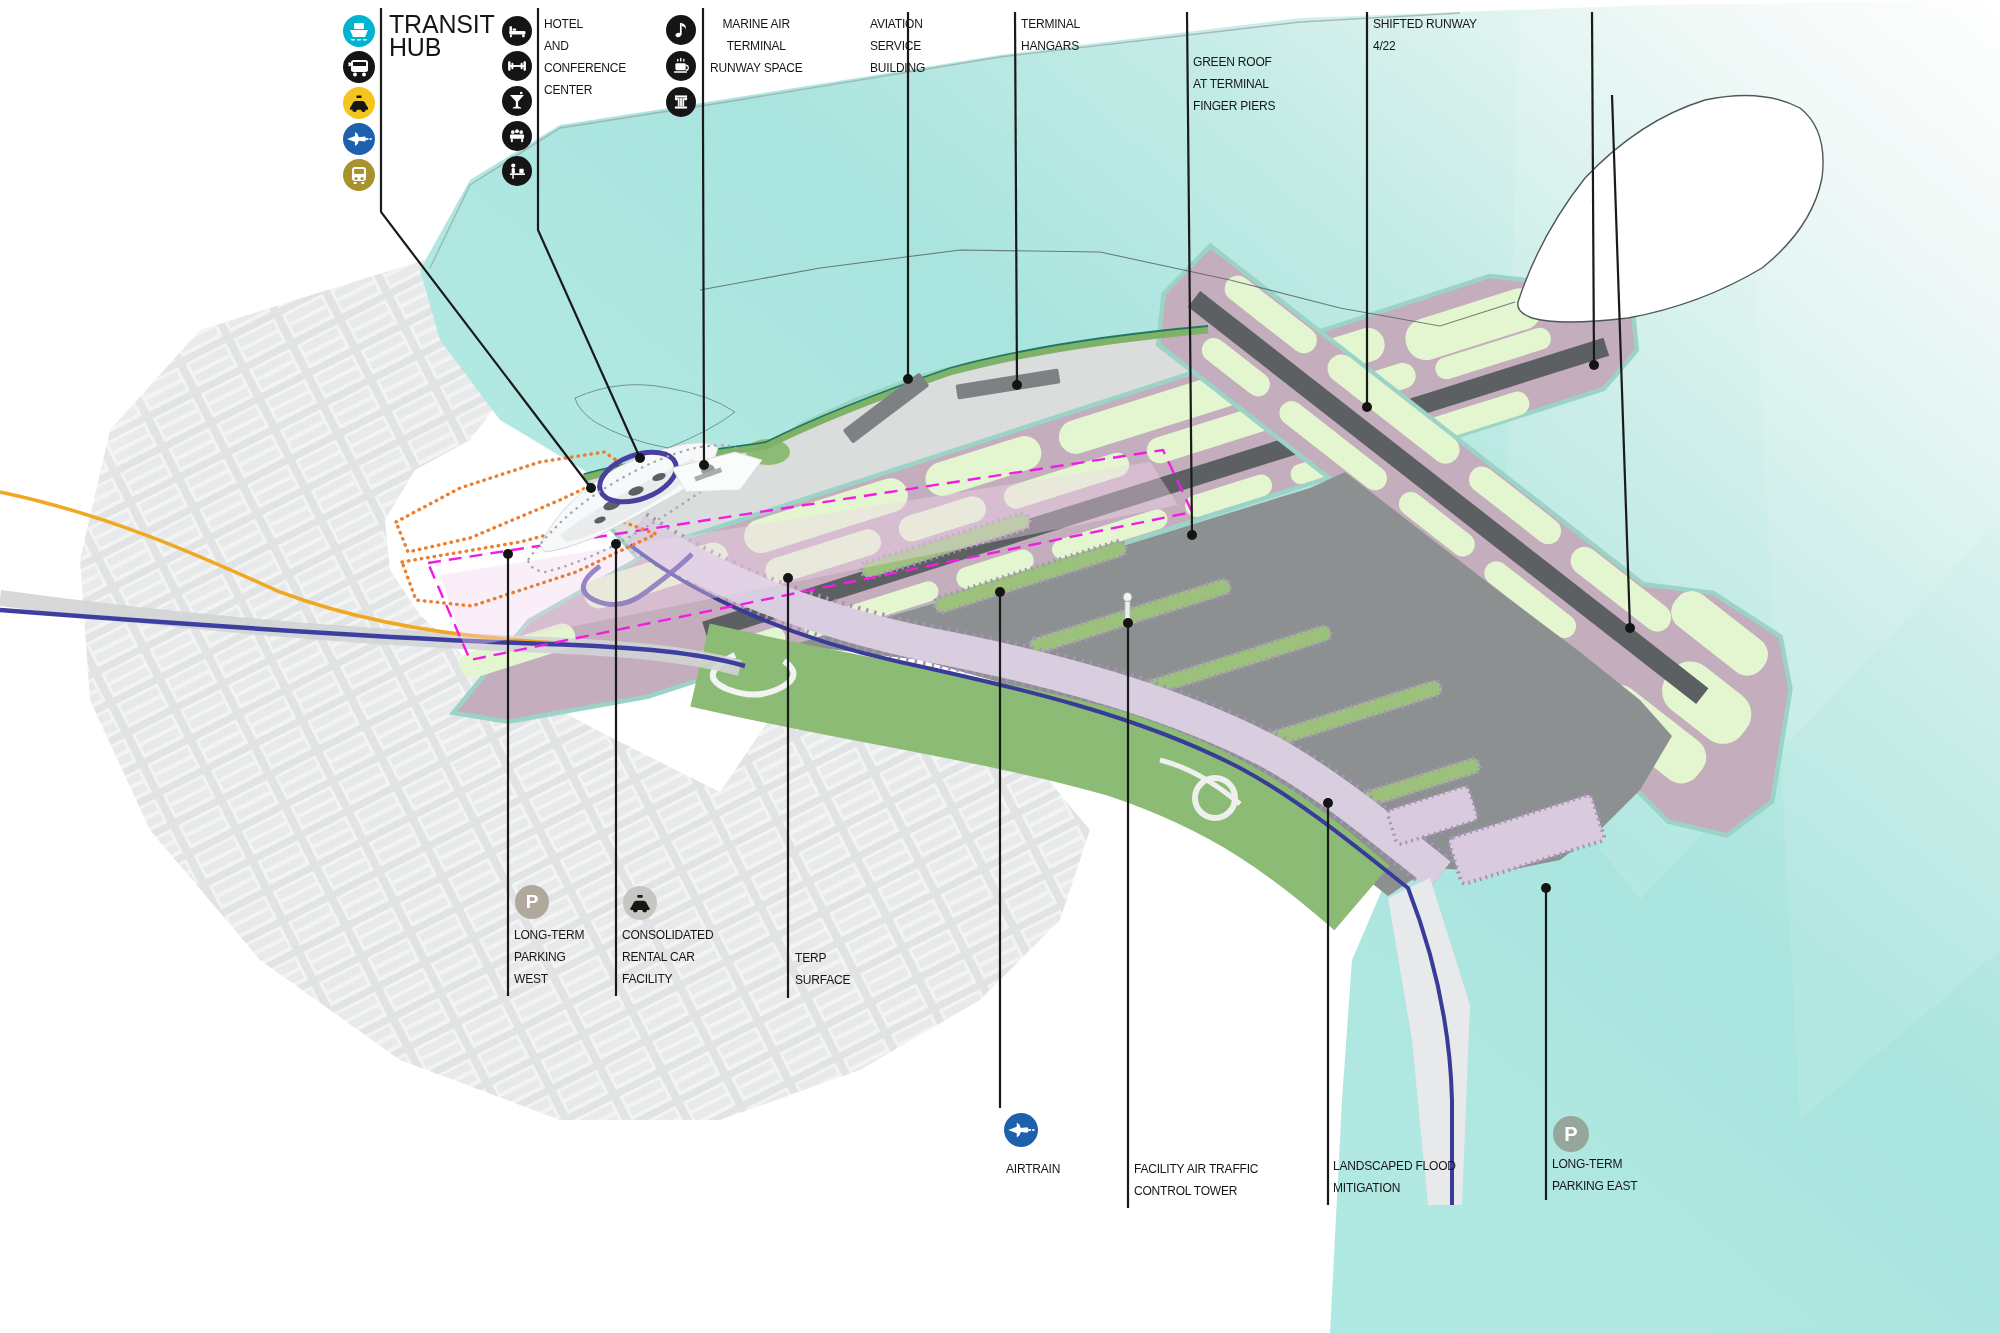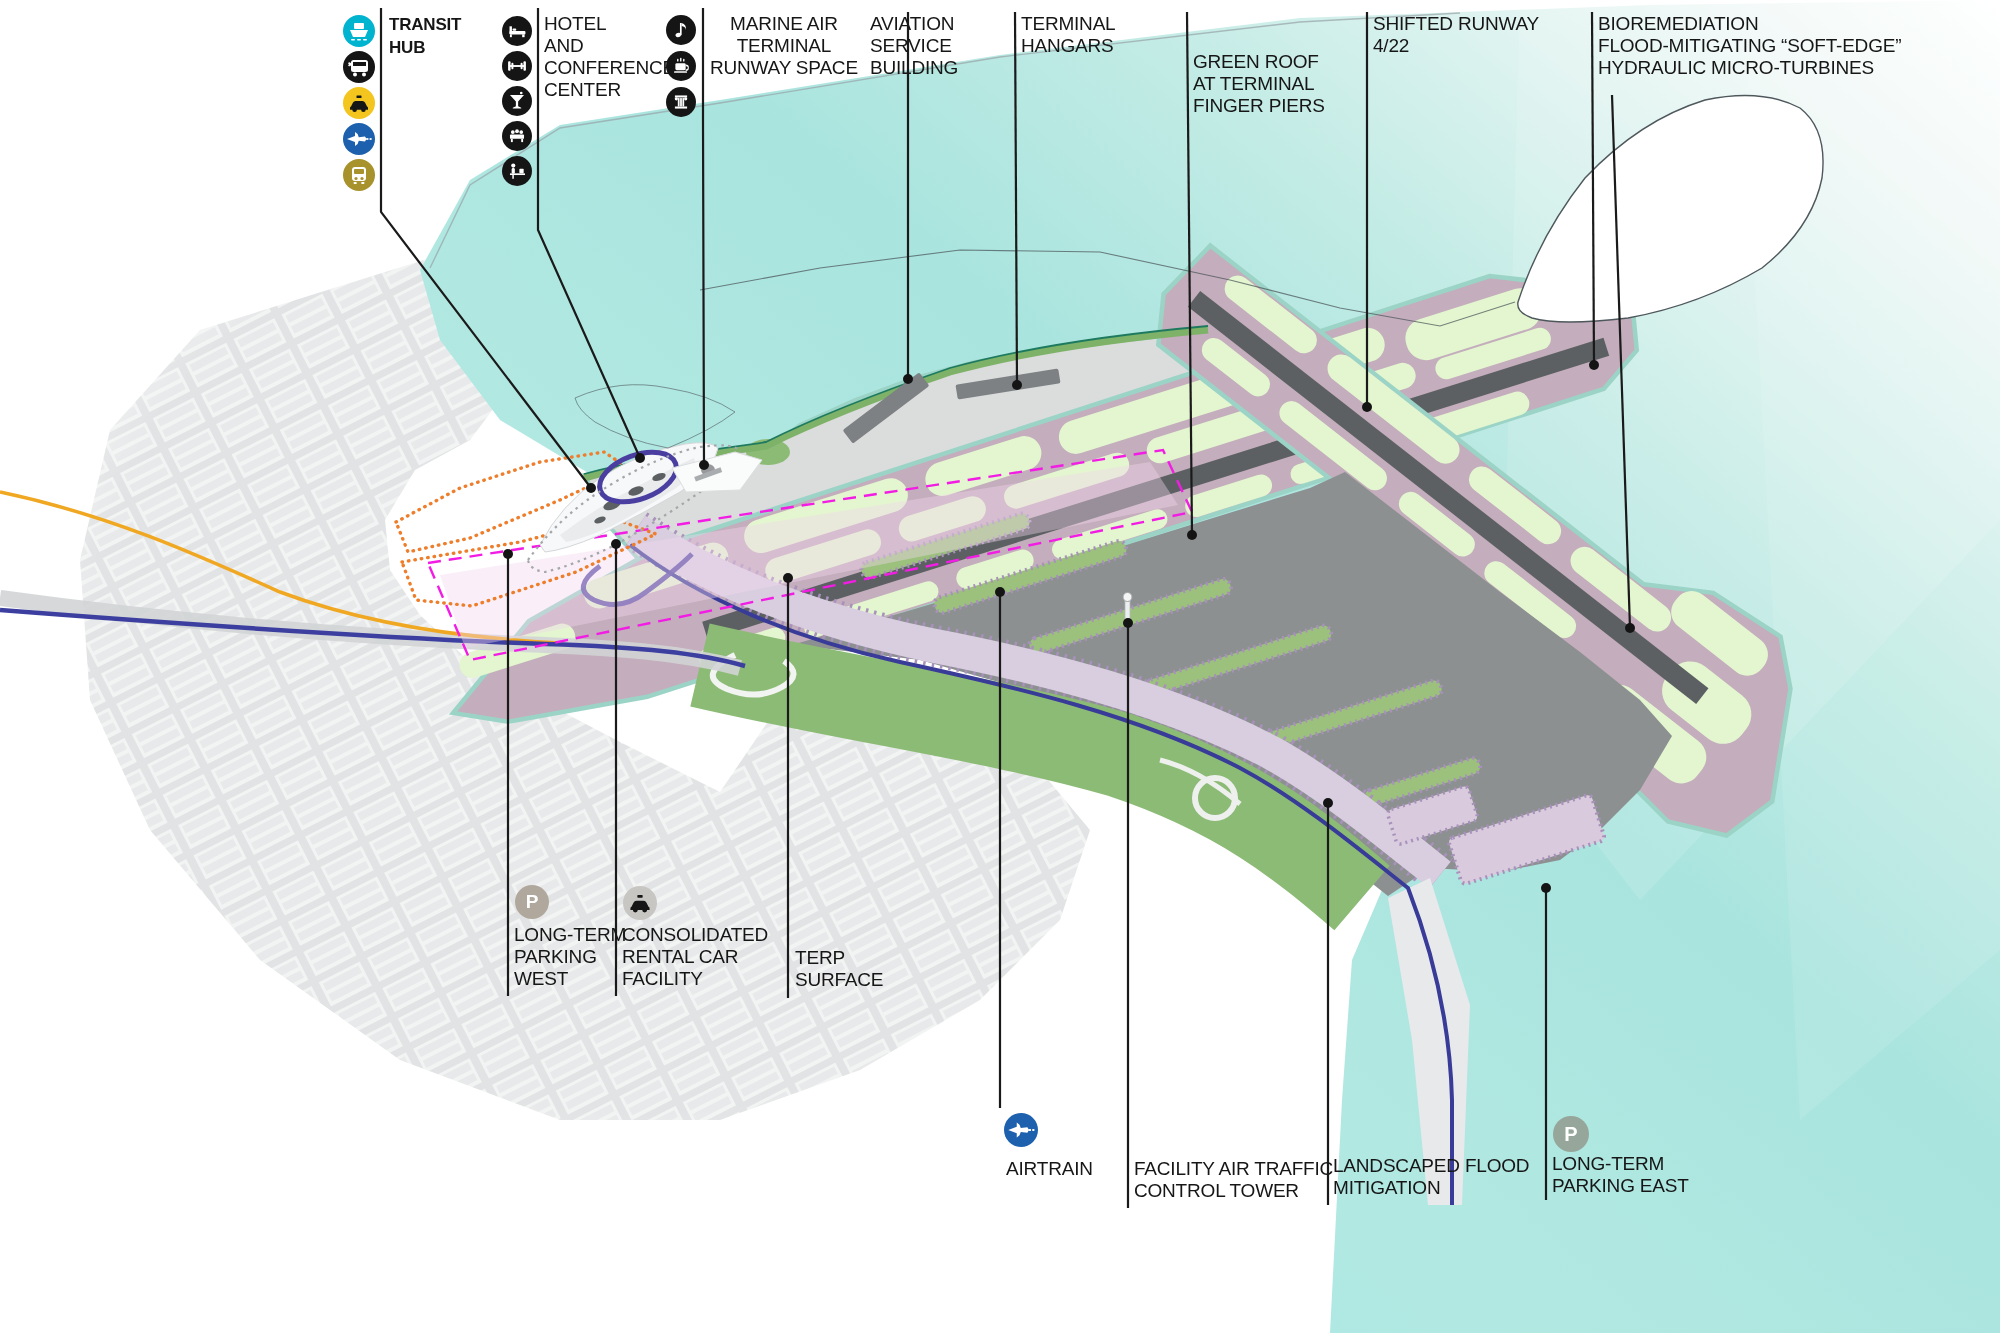--- a/index.html
+++ b/index.html
@@ -1,21 +1,21 @@
 <!DOCTYPE html>
 <html><head>
 <meta charset="utf-8">
 <style>
   html,body{margin:0;padding:0;background:#ffffff;}
   .canvas{position:relative;width:2000px;height:1333px;background:#fff;overflow:hidden;
           font-family:"Liberation Sans",sans-serif;color:#161616;}
   .map-svg{position:absolute;left:0;top:0;width:2000px;height:1333px;}
-  .co{position:absolute;font-size:19px;line-height:22px;letter-spacing:-0.2px;white-space:nowrap;color:#161616;}
+  .co{position:absolute;font-size:12px;line-height:22px;letter-spacing:-0.2px;white-space:nowrap;color:#161616;}
   .co .ln{display:block;}
-  .co.bold{font-weight:700;font-size:17px;line-height:23px;}
+  .co.bold{font-weight:400;font-size:25px;line-height:23px;}
   .ic{position:absolute;width:32px;height:32px;}
   .ic.small{width:30px;height:30px;}
   .ic.big{width:34px;height:34px;}
   .picon{position:absolute;border-radius:50%;display:flex;align-items:center;justify-content:center;
          color:#fff;font-weight:700;}
   #defs-holder{position:absolute;width:0;height:0;overflow:hidden;}
 </style>
 </head>
 <body>
 
@@ -414,25 +414,20 @@
   </div>
   <div class="co" style="left:1193px;top:15px;margin-top:36px;">
     <span class="ln">GREEN ROOF</span>
     <span class="ln">AT TERMINAL</span>
     <span class="ln">FINGER PIERS</span>
   </div>
   <div class="co" style="left:1373px;top:13px;">
     <span class="ln">SHIFTED RUNWAY</span>
     <span class="ln">4/22</span>
   </div>
-  <div class="co" style="left:1598px;top:13px;">
-    <span class="ln">BIOREMEDIATION</span>
-    <span class="ln">FLOOD-MITIGATING “SOFT-EDGE”</span>
-    <span class="ln">HYDRAULIC MICRO-TURBINES</span>
-  </div>
 
   <div class="picon" style="left:515px;top:885px;width:34px;height:34px;background:#b0a89c;font-size:19px;">
     <span>P</span>
   </div>
   <div class="co" style="left:514px;top:924px;">
     <span class="ln">LONG-TERM</span>
     <span class="ln">PARKING</span>
     <span class="ln">WEST</span>
   </div>
 

